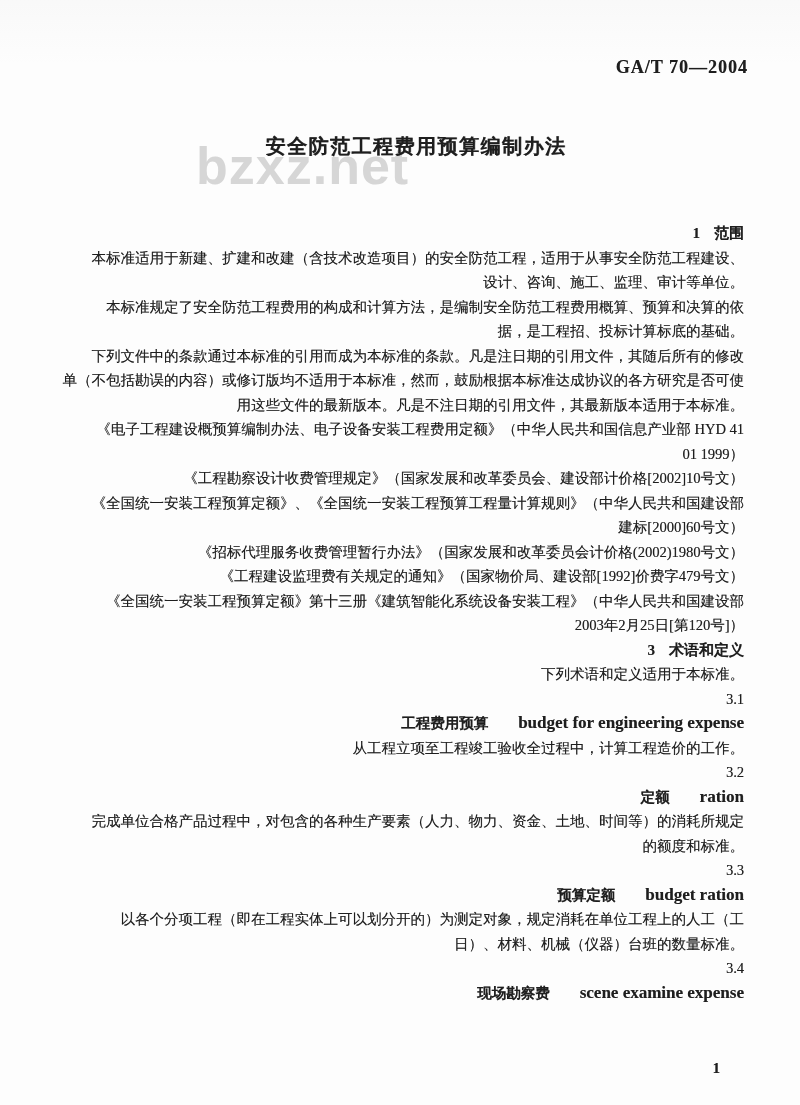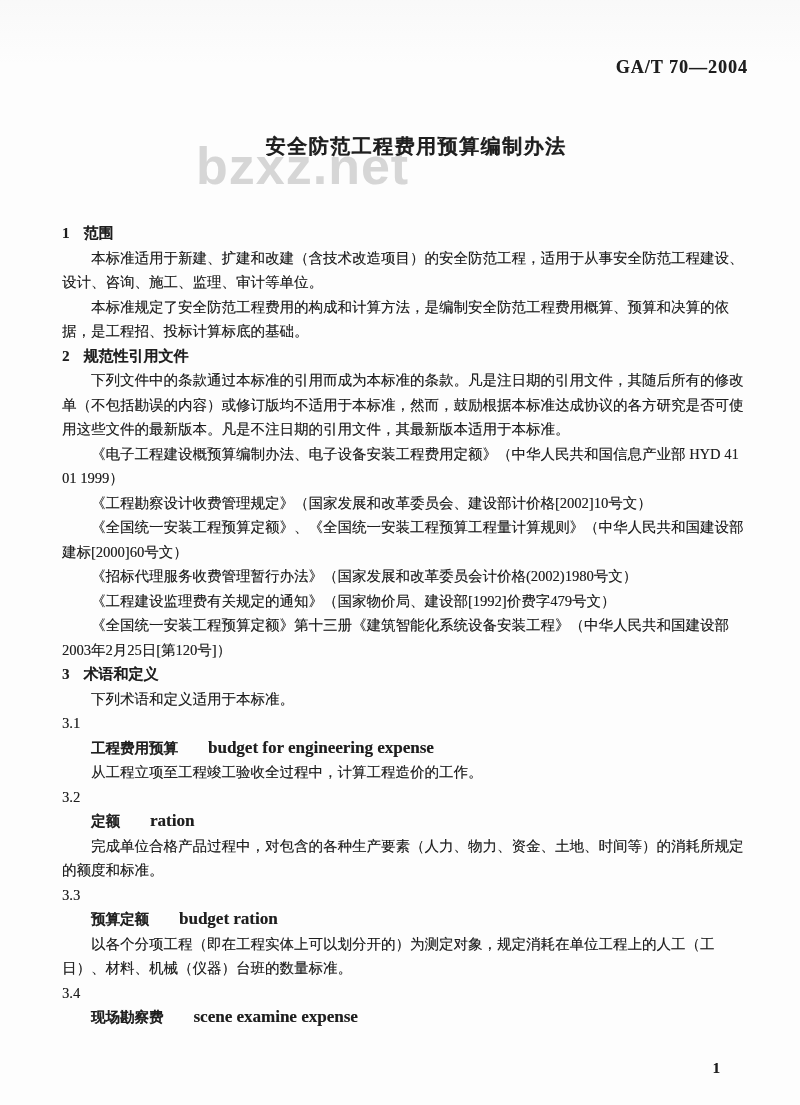--- a/index.html
+++ b/index.html
@@ -37,21 +37,21 @@
     font-weight: bold; font-size: 20px; letter-spacing: 1.5px;
     text-shadow: 0.4px 0.4px 0.5px rgba(20,20,20,0.6);
     z-index: 2;
   }
   .content {
     position: absolute; top: 221px; left: 62px; width: 682px;
     font-size: 14.5px; line-height: 24.5px;
     text-shadow: 0.25px 0.25px 0.4px rgba(25,25,25,0.5);
     z-index: 2;
   }
-  .content p { margin: 0; }
+  .content p { margin: 0; text-align: right; }
   .h2 { font-weight: bold; font-size: 15px; margin: 10px 0 8px; }
   .h2.first { margin-top: 0; }
   .h2 .hlabel { margin-left: 14px; }
   .para { text-indent: 2em; }
   .ref  { text-indent: 2em; }
   .tnum { text-indent: 0; }
   .tterm { padding-left: 2em; font-weight: bold; }
   .tterm .en { margin-left: 14px; font-size: 17px; padding-left: 16px; }
   .tdef { text-indent: 2em; }
   .page-number {
@@ -71,21 +71,20 @@
   <div class="watermark">bzxz.net</div>
 
   <div class="doc-title">安全防范工程费用预算编制办法</div>
 
   <div class="content">
 
     <p class="h2 first"><span>1</span><span class="hlabel">范围</span></p>
     <p class="para">本标准适用于新建、扩建和改建（含技术改造项目）的安全防范工程，适用于从事安全防范工程建设、设计、咨询、施工、监理、审计等单位。</p>
     <p class="para">本标准规定了安全防范工程费用的构成和计算方法，是编制安全防范工程费用概算、预算和决算的依据，是工程招、投标计算标底的基础。</p>
 
-    <p class="h2"><span>2</span><span class="hlabel">规范性引用文件</span></p>
     <p class="para">下列文件中的条款通过本标准的引用而成为本标准的条款。凡是注日期的引用文件，其随后所有的修改单（不包括勘误的内容）或修订版均不适用于本标准，然而，鼓励根据本标准达成协议的各方研究是否可使用这些文件的最新版本。凡是不注日期的引用文件，其最新版本适用于本标准。</p>
     <p class="ref">《电子工程建设概预算编制办法、电子设备安装工程费用定额》（中华人民共和国信息产业部 HYD 41 01 1999）</p>
     <p class="ref">《工程勘察设计收费管理规定》（国家发展和改革委员会、建设部计价格[2002]10号文）</p>
     <p class="ref">《全国统一安装工程预算定额》、《全国统一安装工程预算工程量计算规则》（中华人民共和国建设部建标[2000]60号文）</p>
     <p class="ref">《招标代理服务收费管理暂行办法》（国家发展和改革委员会计价格(2002)1980号文）</p>
     <p class="ref">《工程建设监理费有关规定的通知》（国家物价局、建设部[1992]价费字479号文）</p>
     <p class="ref">《全国统一安装工程预算定额》第十三册《建筑智能化系统设备安装工程》（中华人民共和国建设部2003年2月25日[第120号]）</p>
 
     <p class="h2"><span>3</span><span class="hlabel">术语和定义</span></p>
     <p class="para">下列术语和定义适用于本标准。</p>

